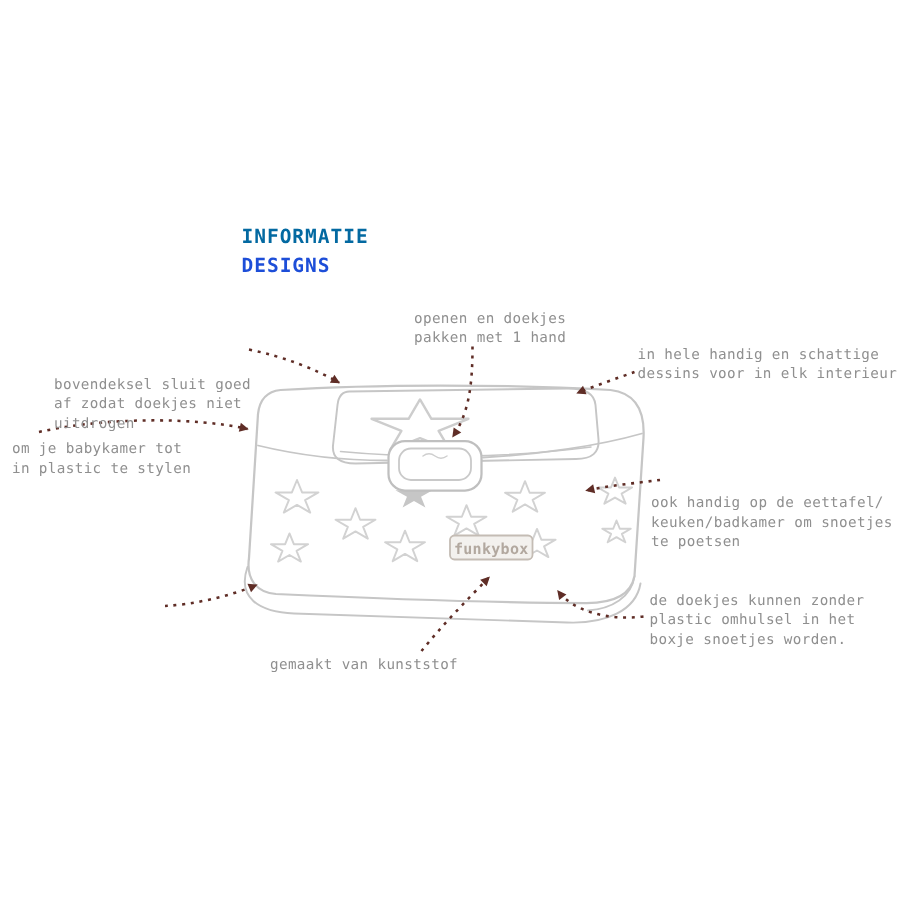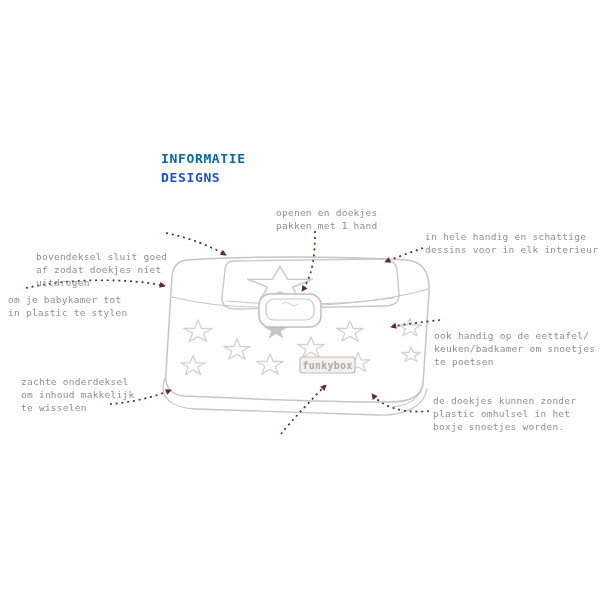--- a/index.html
+++ b/index.html
@@ -101,19 +101,17 @@
 uitdrogen</div>
   <div class="note" style="left:276px; top:206px;text-align:center;">openen en doekjes
 pakken met 1 hand</div>
   <div class="note" style="left:425px; top:230px;">in hele handig en schattige
 dessins voor in elk interieur</div>
   <div class="note" style="left:8px;   top:293px;">om je babykamer tot
 in plastic te stylen</div>
   <div class="note" style="left:434px; top:308px;margin-top:21px;">ook handig op de eettafel/
 keuken/badkamer om snoetjes
 te poetsen</div>
-  <div class="note" style="left:21px;  top:375px;">zachte onderdeksel
-om inhoud makkelijk
-te wisselen</div>
   <div class="note" style="left:433px; top:394px;">de doekjes kunnen zonder
 plastic omhulsel in het
 boxje snoetjes worden.</div>
+  <div class="note" style="left:180px; top:437px;">gemaakt van kunststof</div>
 </div>
 
 </body></html>

